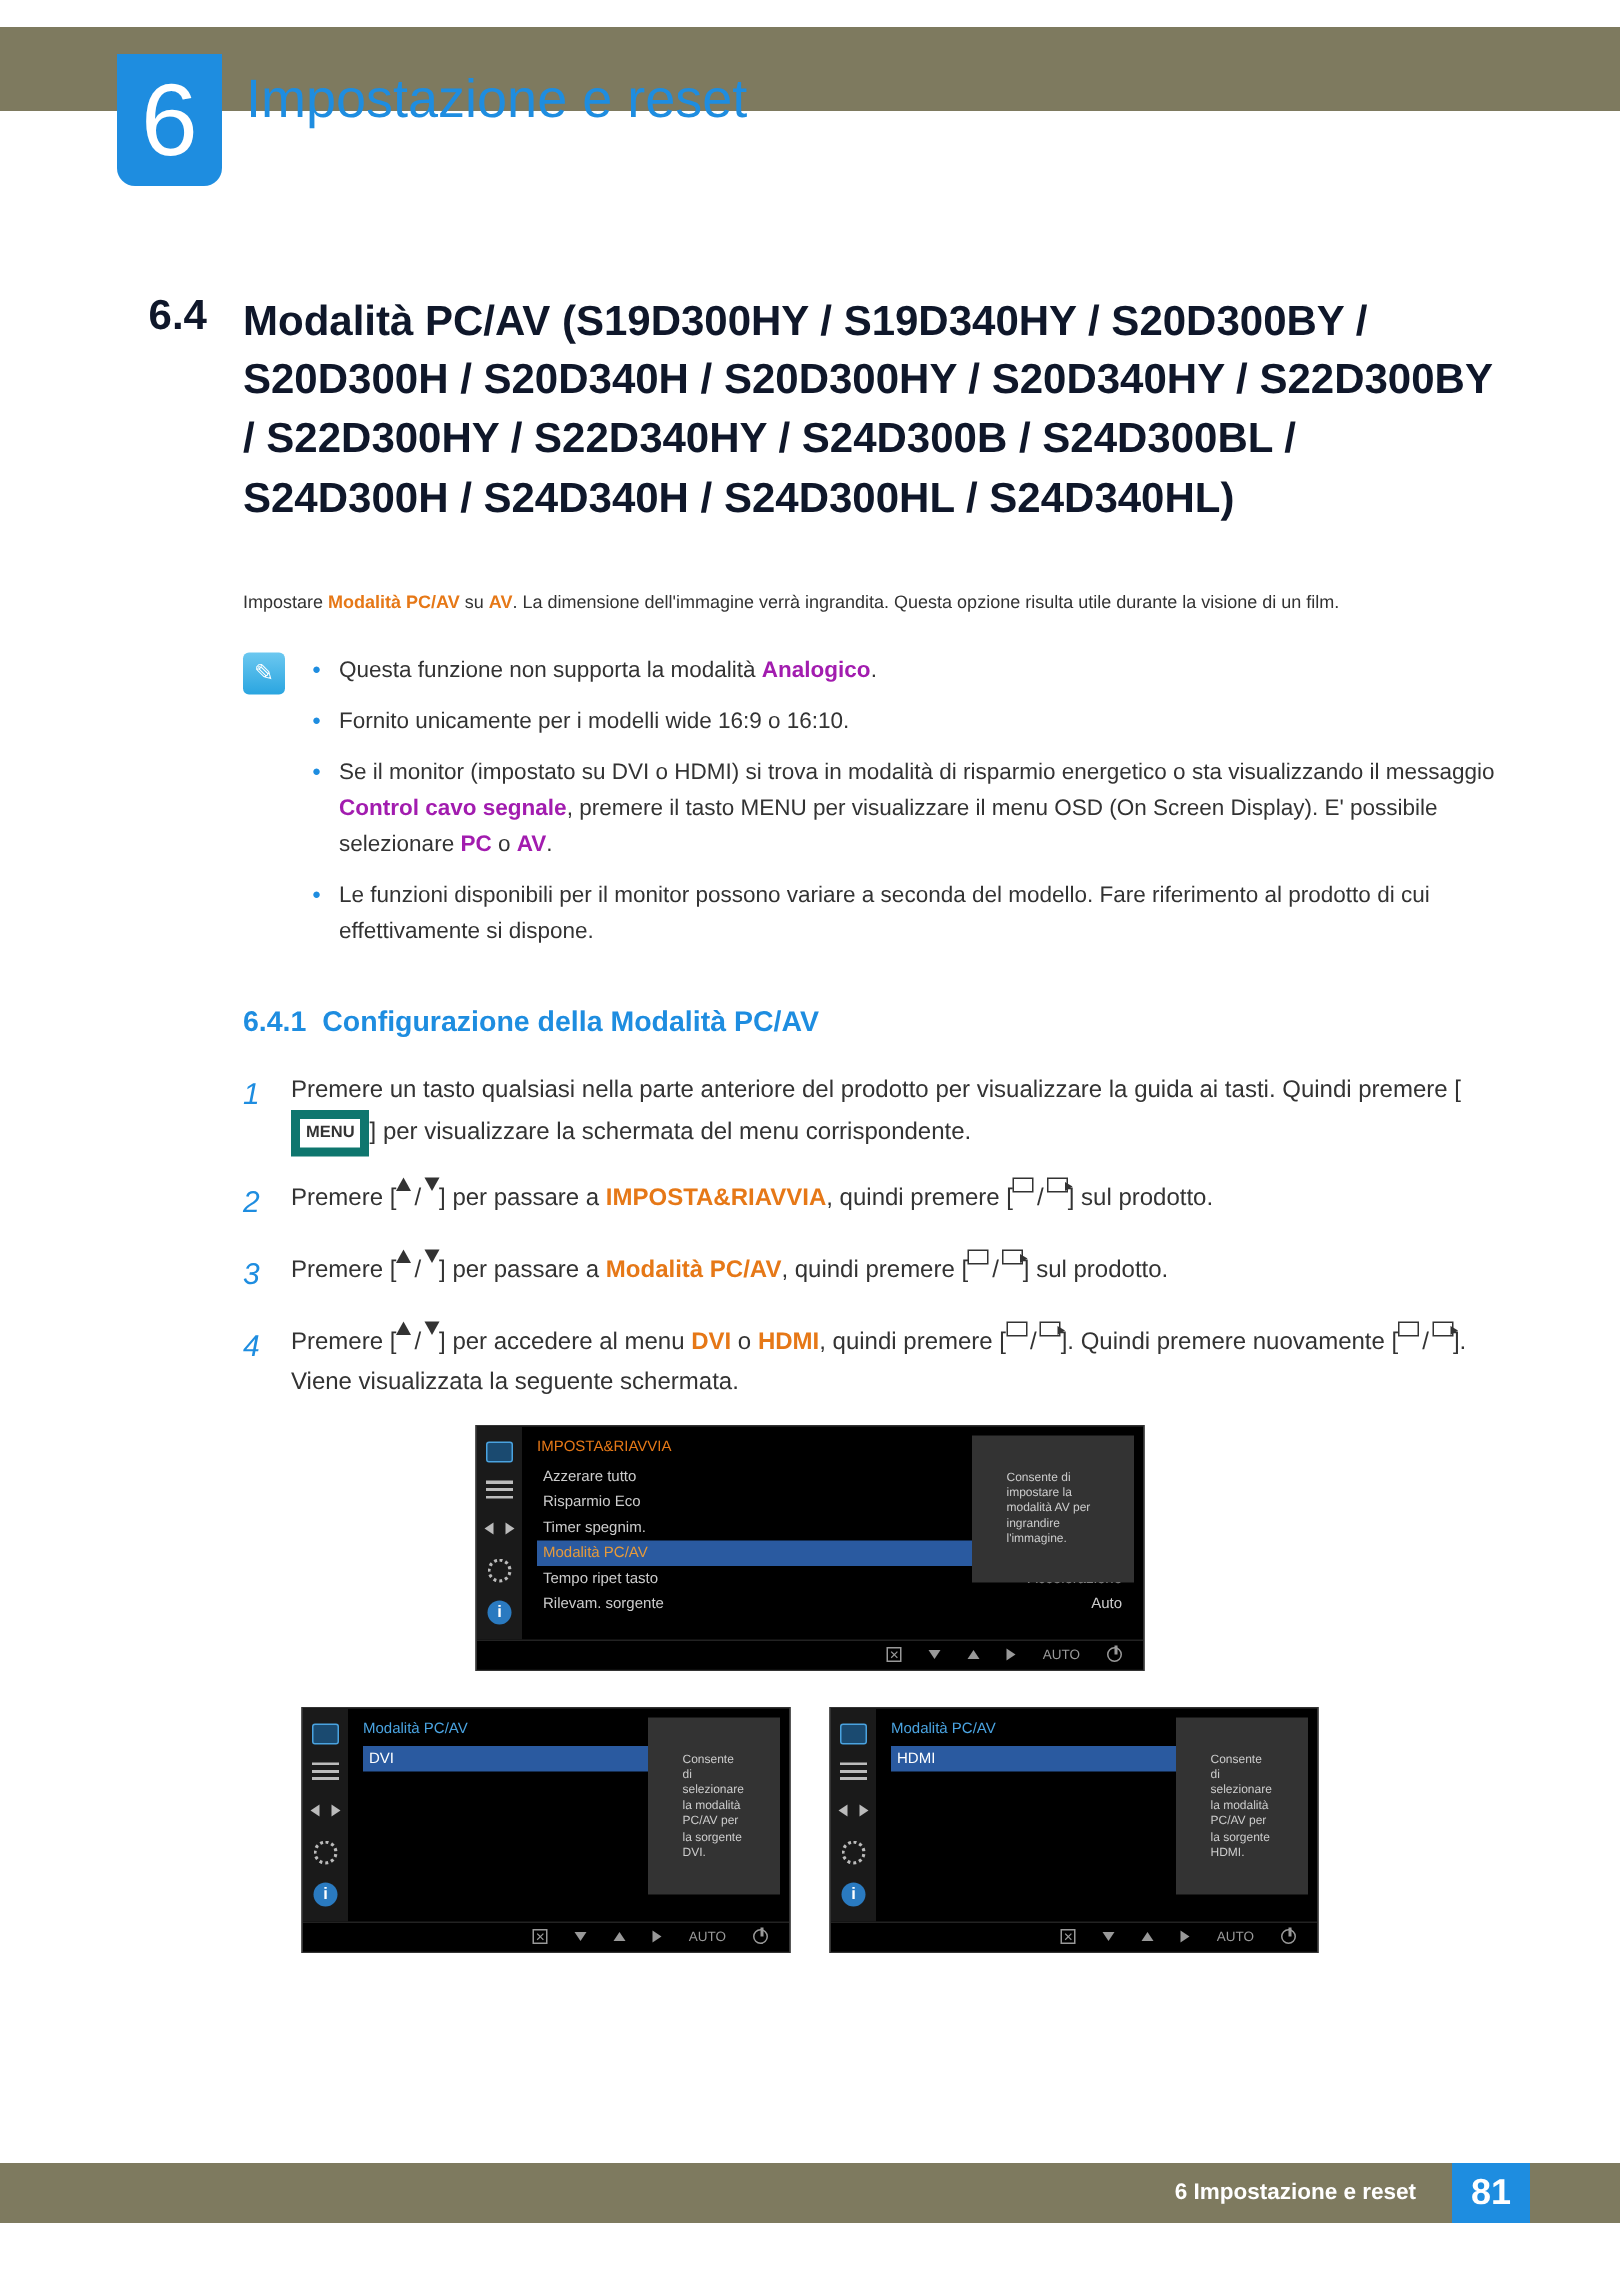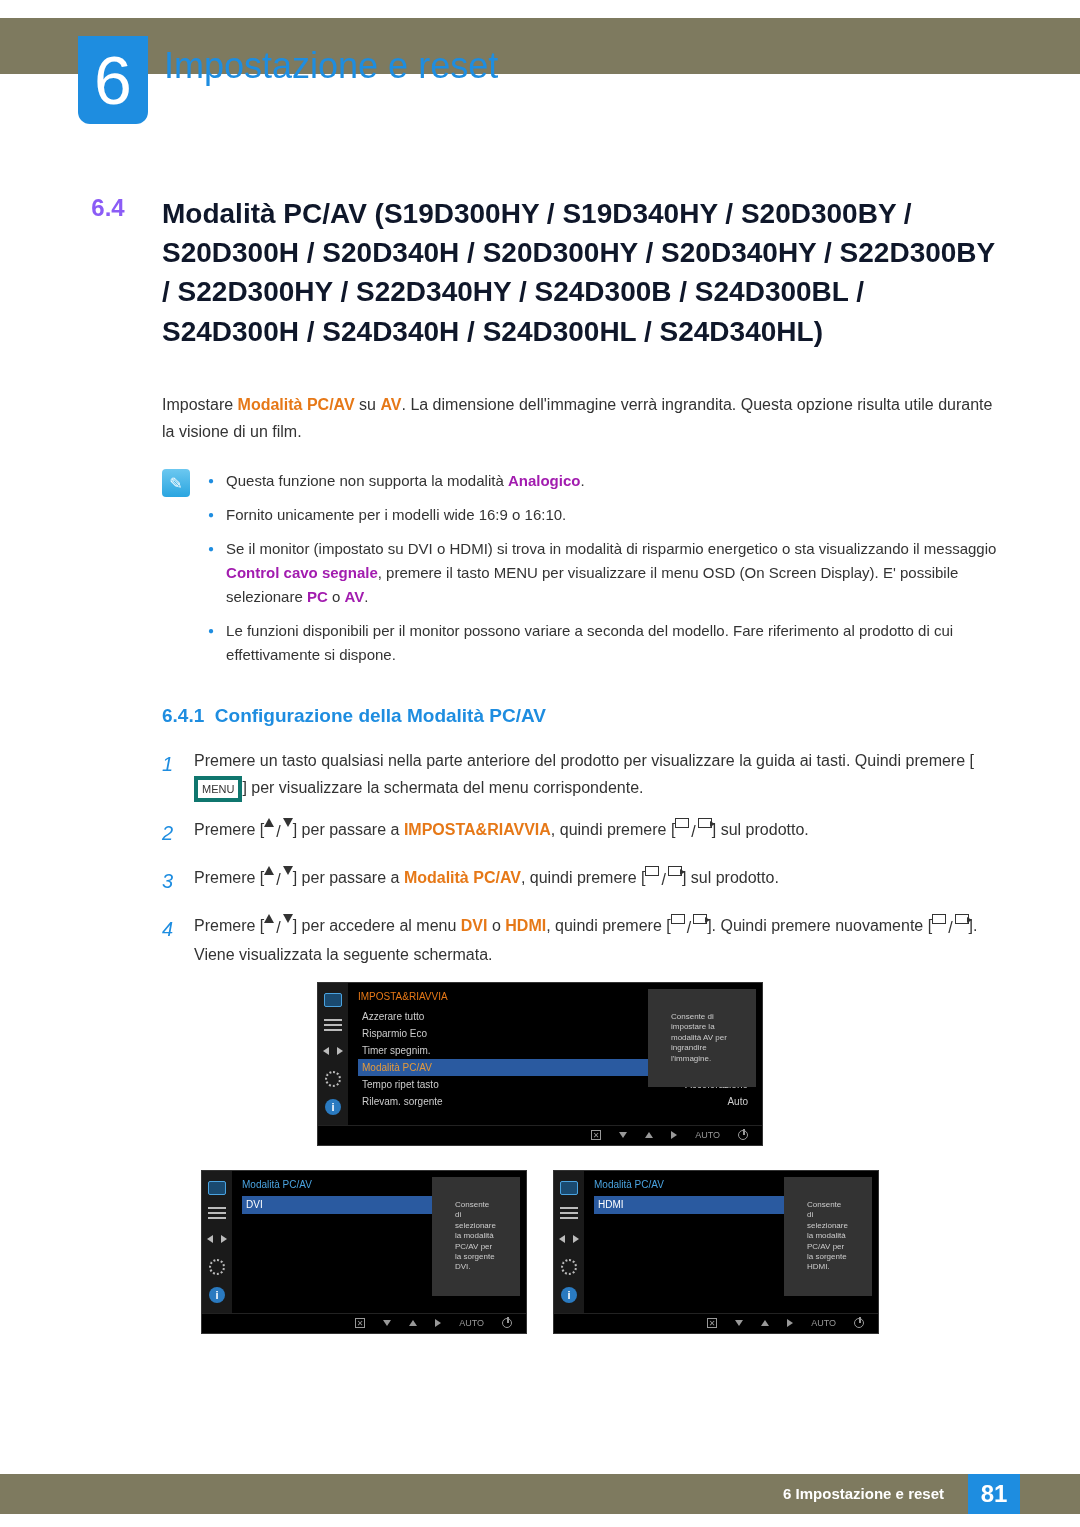--- a/index.html
+++ b/index.html
@@ -3,36 +3,36 @@
 <meta charset="utf-8">
 <style>
   * { box-sizing: border-box; margin: 0; padding: 0; }
   body { font-family: Arial, Helvetica, sans-serif; background: #fff; width: 1080px; color: #333; }
   .top-bar { height: 56px; background: #7e7a5f; margin: 18px 0 0 0; position: relative; }
   .chapter-badge { position: absolute; left: 78px; top: 18px; width: 70px; height: 88px; background: #1e8de0; border-radius: 0 0 12px 12px; display: flex; align-items: center; justify-content: center; }
   .chapter-num { color: #fff; font-size: 68px; font-weight: 300; line-height: 1; }
   .chapter-title { position: absolute; left: 164px; top: 27px; font-size: 36px; color: #1e8de0; font-weight: 400; }
   .content { padding: 120px 78px 40px 78px; }
   .sec-row { display: flex; gap: 24px; margin-bottom: 40px; }
-  .sec-num { flex: 0 0 60px; font-size: 24px; color: #8b5cf6; font-weight: bold; text-align: center; }
+  .sec-num { flex: 0 0 60px; font-size: 28px; color: #0f172a; font-weight: bold; text-align: right; }
   .sec-title { flex: 1; font-size: 28px; color: #0f172a; font-weight: bold; line-height: 1.4; }
-  .para { margin-left: 84px; font-size: 16px; line-height: 1.7; margin-bottom: 24px; }
+  .para { margin-left: 84px; font-size: 12px; line-height: 1.7; margin-bottom: 24px; }
   .para .hl { color: #e67817; font-weight: bold; }
   .note-row { display: flex; gap: 18px; margin-left: 84px; margin-bottom: 28px; }
   .note-icon { flex: 0 0 28px; height: 28px; background: linear-gradient(#6cc8f0,#2aa5e0); border-radius: 4px; display:flex; align-items:center; justify-content:center; color:#fff; font-size:16px; }
   .note-list { flex: 1; }
   .note-item { display: flex; gap: 12px; font-size: 15px; line-height: 1.6; margin-bottom: 10px; }
   .bullet { color: #1e8de0; font-size: 10px; margin-top: 4px; }
   .note-item .hl { color: #a21caf; font-weight: bold; }
   .subsec { margin-left: 84px; font-size: 19px; color: #1e8de0; font-weight: bold; margin-bottom: 20px; }
   .steps { margin-left: 84px; }
   .step { display: flex; gap: 14px; font-size: 16px; line-height: 1.7; margin-bottom: 14px; }
   .step-num { color: #1e8de0; font-style: italic; font-size: 20px; font-weight: 500; flex: 0 0 18px; }
   .step .hl { color: #e67817; font-weight: bold; }
-  .menu-chip { display:inline-block; border:4px solid #0f766e; padding:0 4px; font-size:11px; font-weight:normal; vertical-align:middle; }
+  .menu-chip { display:inline-block; border:6px solid #0f766e; padding:0 4px; font-size:11px; font-weight:bold; vertical-align:middle; }
   .ud-icon, .src-icon { display:inline-flex; vertical-align:middle; gap:2px; }
   .tri { display:inline-block; width:0; height:0; }
   .tri.up { border-left:5px solid transparent; border-right:5px solid transparent; border-bottom:9px solid #333; }
   .tri.down { border-left:5px solid transparent; border-right:5px solid transparent; border-top:9px solid #333; }
   .src-a, .src-b { display:inline-block; width:14px; height:10px; border:1.5px solid #333; }
   .src-b { position:relative; }
   .src-b::after { content:""; position:absolute; right:-4px; top:2px; border-top:3px solid transparent; border-bottom:3px solid transparent; border-left:5px solid #333; }
 
   
   .osd-block { display:flex; justify-content:center; margin: 8px 0 24px 0; }

